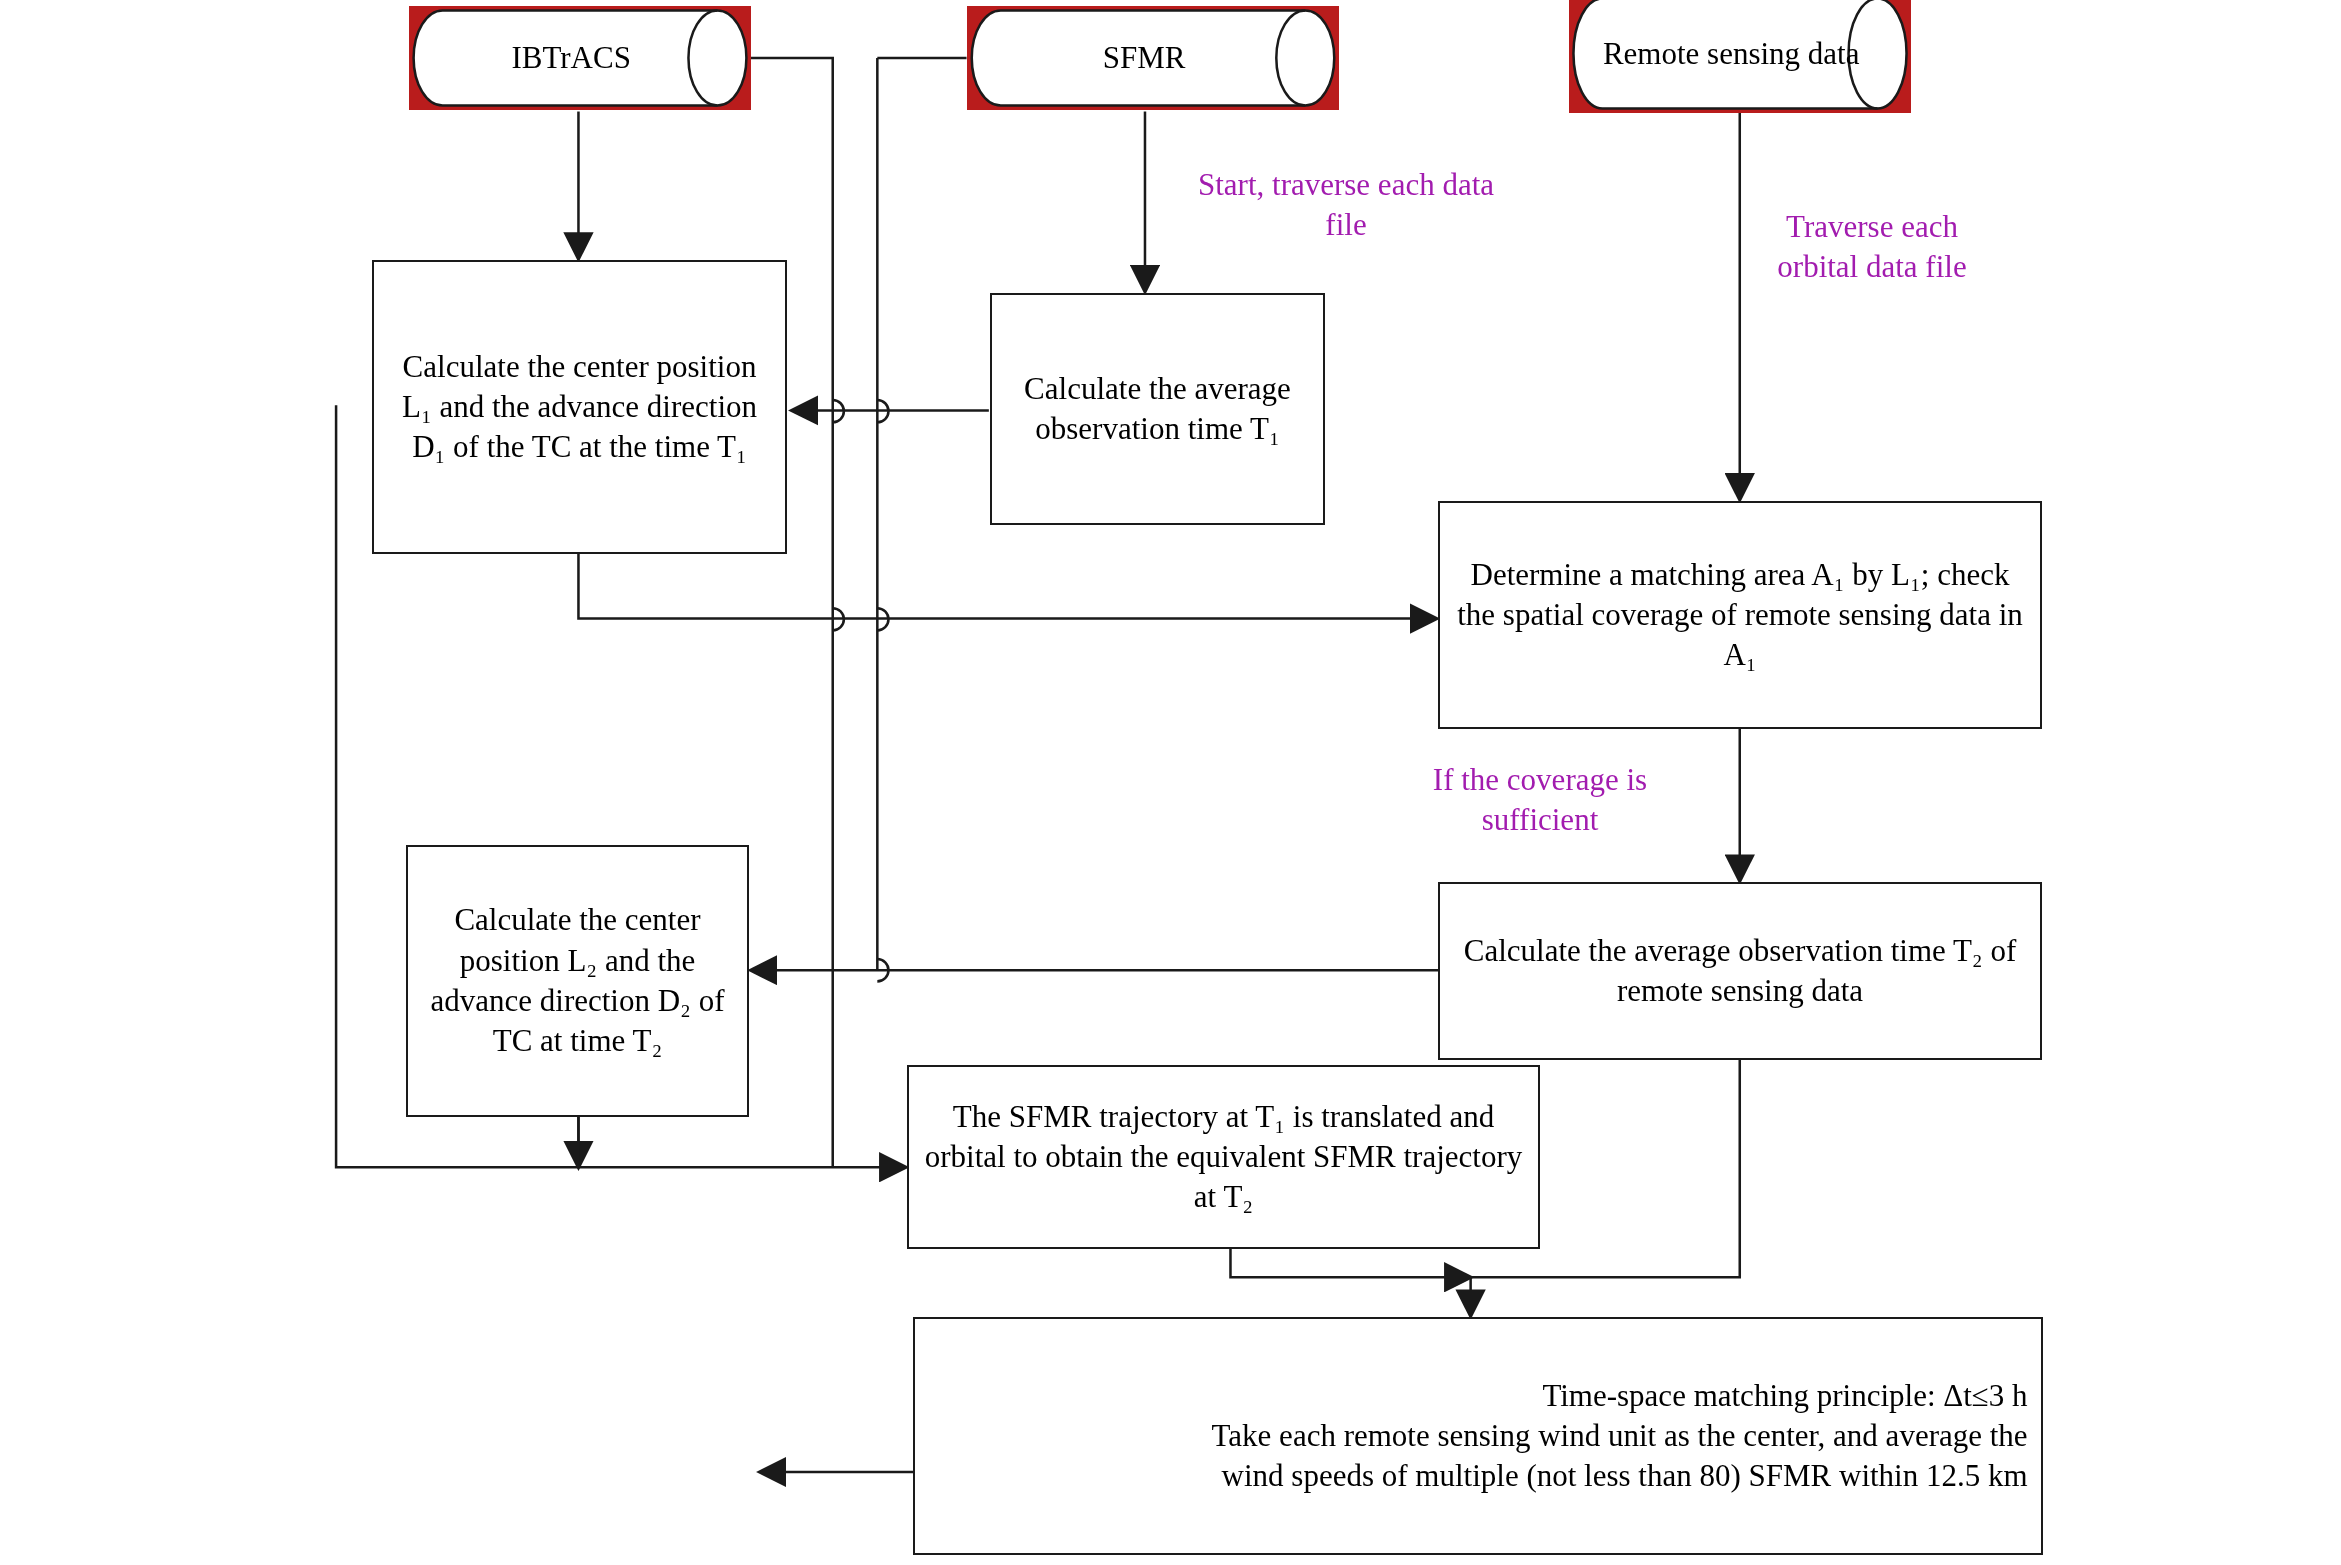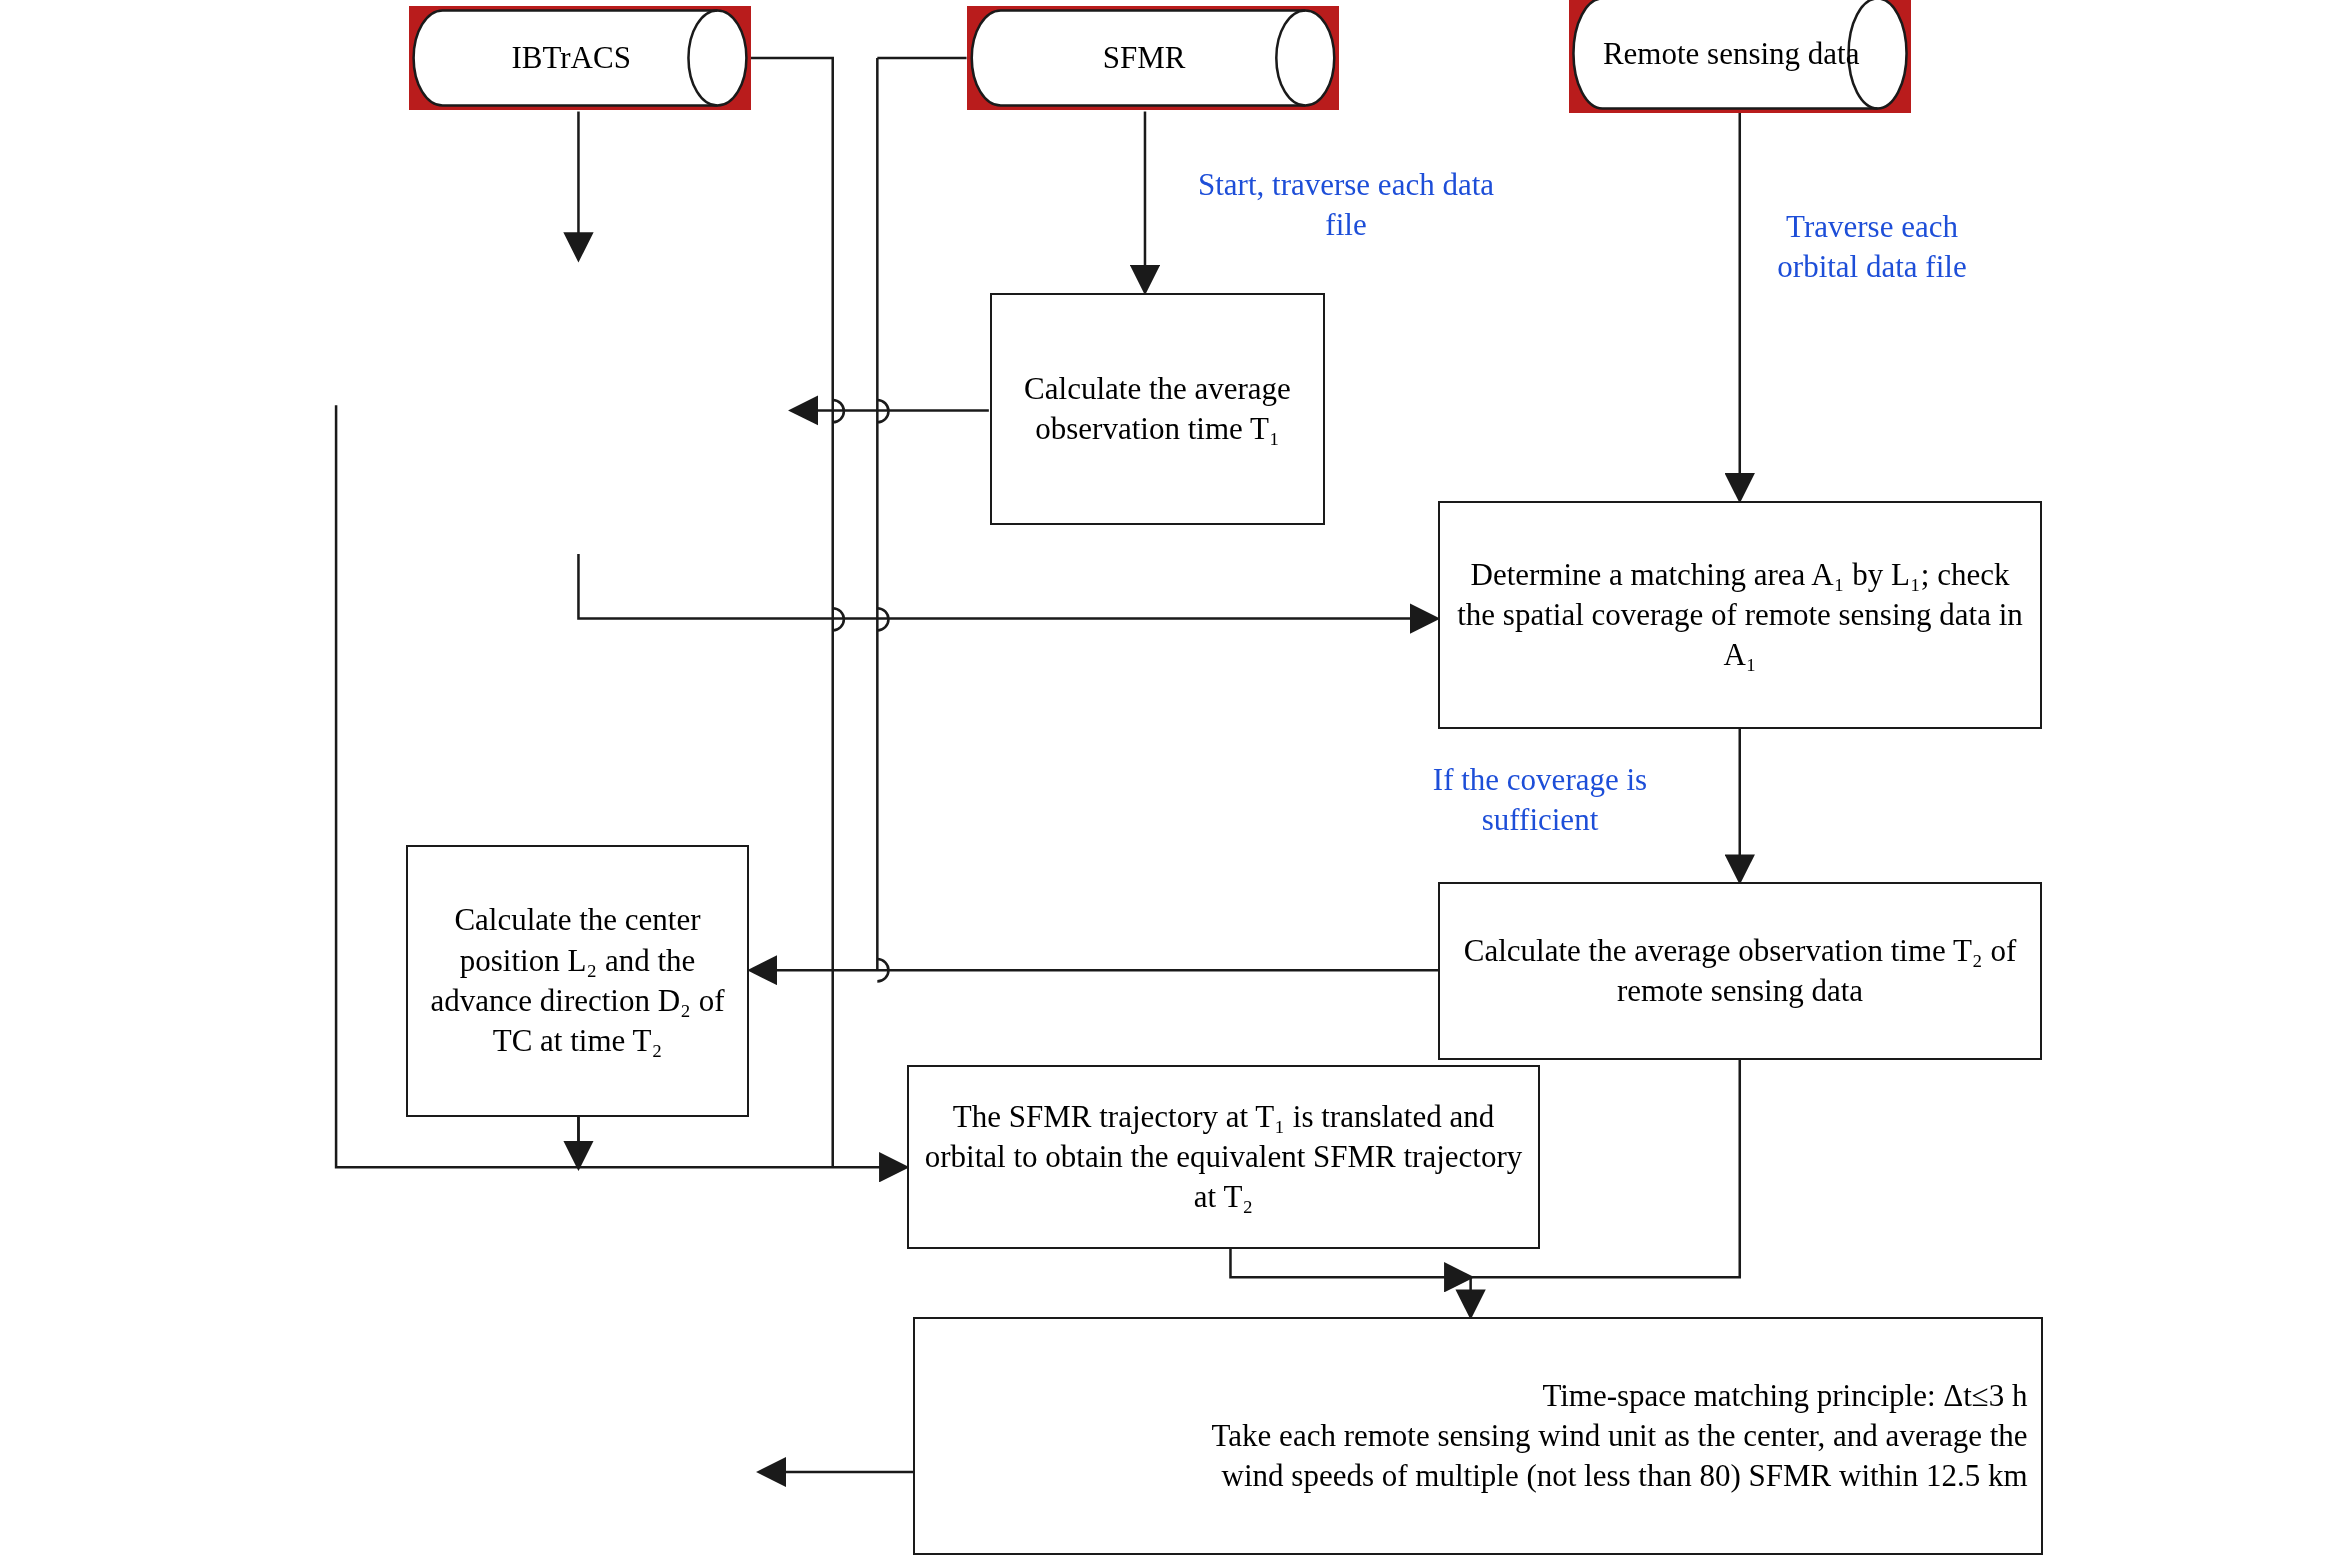--- a/index.html
+++ b/index.html
@@ -48,21 +48,21 @@
     justify-content: center;
     text-align: center;
     padding: 0 34px 0 16.4px;
     box-sizing: border-box;
     line-height: 1.28;
   }
   .lbl {
     position: absolute;
     text-align: center;
     line-height: 1.30;
-    color: #1d4ed8;
+    color: #a21caf;
   }
   svg.edges {
     position: absolute;
     left: 0; top: 0;
     width: 2342px;
     height: 1565px;
     pointer-events: none;
   }
   .f42 { font-size: 31px; }
 </style>
@@ -144,20 +144,23 @@
   <div class="node cyl f42" style="left:1569px; top:-6px; width:342px; height:119px;">
     <div class="cyl-body">
       <svg width="342" height="119" viewBox="0 0 460 160">
         <path d="M 45 6 L 415 6 A 39 74 0 0 1 415 154 L 45 154 A 39 74 0 0 1 45 6 Z" fill="#fff" stroke="#1a1a1a" stroke-width="3.4"></path>
         <path d="M 415 6 A 39 74 0 0 0 415 154" fill="none" stroke="#1a1a1a" stroke-width="3.4"></path>
       </svg>
     </div>
     <div class="cyl-label">Remote sensing data</div>
   </div>
 
+  <div class="node box f42" style="left:372px; top:260px; width:415px; height:294px; padding:7.4px 10.4px;">
+    <div>Calculate the center position L₁ and the advance direction D₁ of the TC at the time T₁</div>
+  </div>
 
   <div class="node box f42" style="left:990px; top:293px; width:335px; height:232px; padding:7.4px 10.4px;">
     <div>Calculate the average observation time T₁</div>
   </div>
 
   <div class="node box f42" style="left:1438px; top:501px; width:604px; height:228px; padding:7.4px 15px;">
     <div>Determine a matching area A₁ by L₁; check the spatial coverage of remote sensing data in A₁</div>
   </div>
 
   <div class="node box f42" style="left:406px; top:821px; width:343px; height:272px; padding:7.4px 10.4px;margin-top:24px;">

